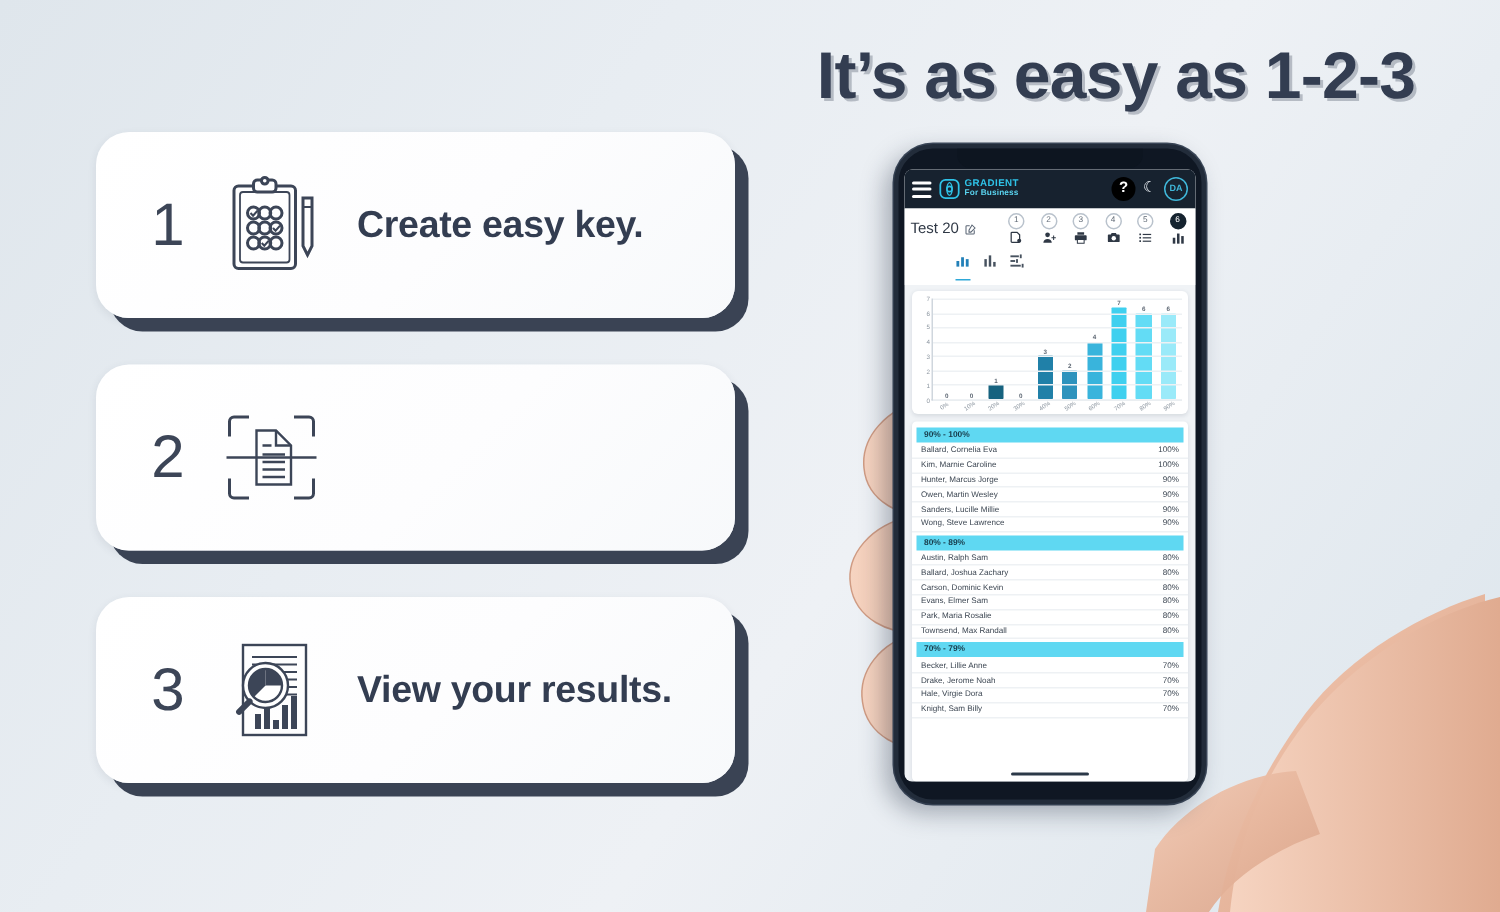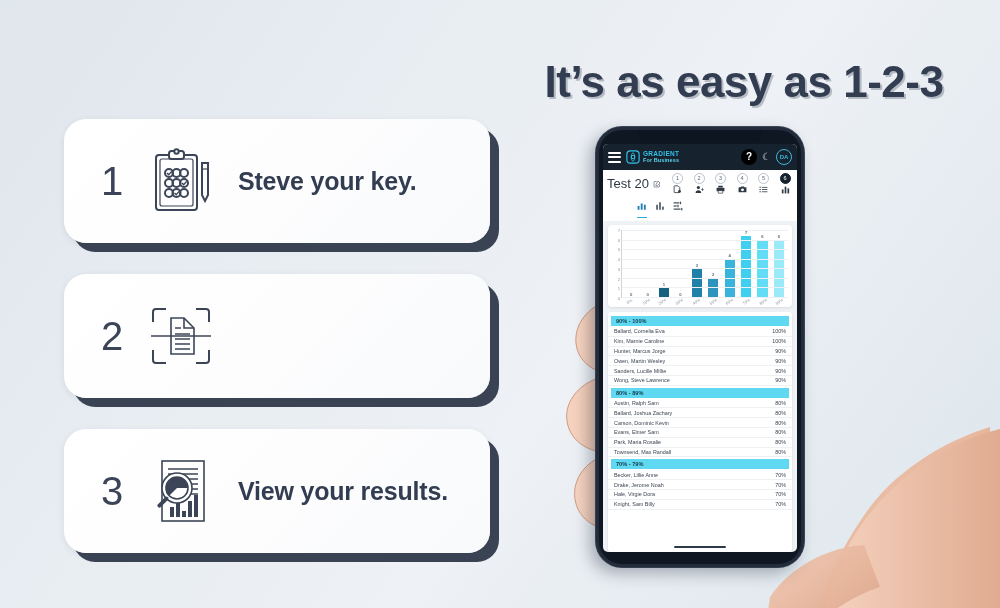--- a/index.html
+++ b/index.html
@@ -2,21 +2,21 @@
 <html><head>
 <meta charset="utf-8">
 <style>
   * { box-sizing: border-box; margin: 0; padding: 0; }
   html, body { width: 1000px; height: 608px; overflow: hidden; }
   body {
     font-family: "Liberation Sans", sans-serif;
     background: linear-gradient(125deg, #dfe6ec 0%, #e8edf2 32%, #eef1f5 58%, #dce5ec 100%);
     position: relative;
   }
-  .stage { position: absolute; inset: 0; margin-top: 31px; }
+  .stage { position: absolute; inset: 0; }
 
   
   .headline {
     position: absolute; left: 498px; top: 28px; width: 492px;
     font-size: 44px; font-weight: 700; letter-spacing: -0.5px;
     color: #333d51; text-align: center; line-height: 1.05;
     text-shadow: 2px 2px 0 rgba(55,65,85,0.30);
   }
 
   
@@ -86,21 +86,21 @@
   .avatar {
     width: 16px; height: 16px; border-radius: 50%;
     border: 1px solid #3fb6d8; color: #3fb6d8;
     font-size: 6px; font-weight: 700;
     display: flex; align-items: center; justify-content: center;
   }
 
   
   .toolbar { background: #fff; flex: none; padding: 3px 4px 2px; }
   .tb-row1 { display: flex; align-items: center; }
-  .test-title { font-size: 13px; color: #2f3845; font-weight: 400; }
+  .test-title { font-size: 10px; color: #2f3845; font-weight: 400; }
   .edit-ico { margin-left: 4px; color: #5b6675; }
   .steps { margin-left: auto; display: flex; gap: 5.5px; }
   .step { width: 16px; text-align: center; }
   .step-num {
     width: 11px; height: 11px; margin: 0 auto 1px; border-radius: 50%;
     border: 1px solid #b9c2cc; color: #5d6773;
     font-size: 5.5px; line-height: 9px; background: #fff;
   }
   .step.active .step-num { background: #15232f; border-color: #15232f; color: #fff; }
   .step-ico { color: #2f3845; display:flex; justify-content:center; }
@@ -178,21 +178,21 @@
           <circle cx="19" cy="45" r="4"></circle>
             <circle cx="26.5" cy="45" r="4"></circle>
             <circle cx="34" cy="45" r="4"></circle>
           <path d="M17 25l1.7 1.8 3-3.4" stroke-width="1.4"></path>
           <path d="M32 35l1.7 1.8 3-3.4" stroke-width="1.4"></path>
           <path d="M24.5 45l1.7 1.8 3-3.4" stroke-width="1.4"></path>
           <path d="M52 15h6v32l-3 6-3-6z"></path>
           <path d="M52 21h6" stroke-width="1.2"></path>
         </svg>
       </div>
-      <div class="card-label">Steve your key.</div>
+      <div class="card-label">Create easy key.</div>
     </div>
 
     <div class="card">
       <div class="card-num">2</div>
       <div class="card-icon">
         <svg width="64" height="64" viewBox="0 0 64 64" fill="none" stroke="#3c4557" stroke-width="2">
           <path d="M4 18V8a3 3 0 0 1 3-3h10"></path>
           <path d="M60 18V8a3 3 0 0 0-3-3H47"></path>
           <path d="M4 46v10a3 3 0 0 0 3 3h10"></path>
           <path d="M60 46v10a3 3 0 0 1-3 3H47"></path>

